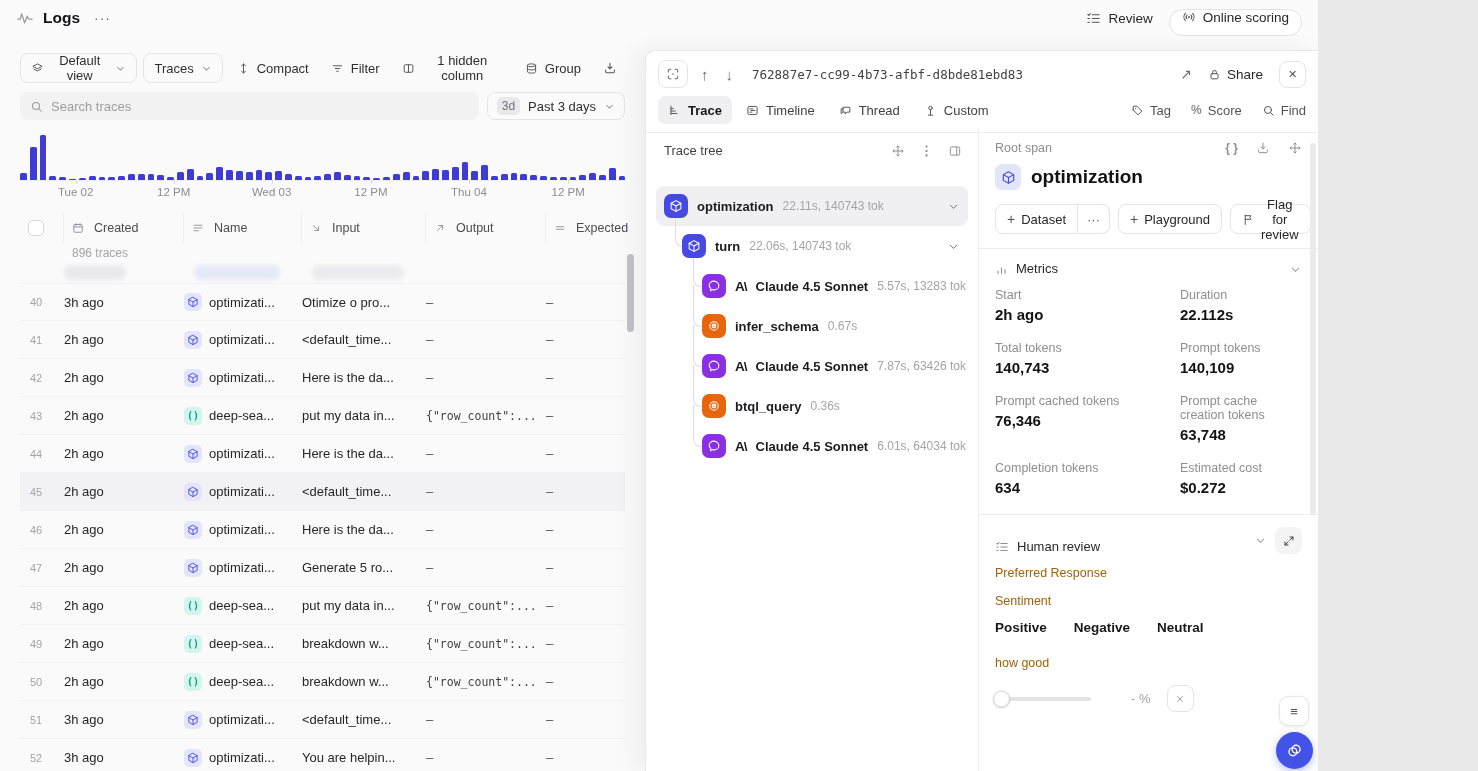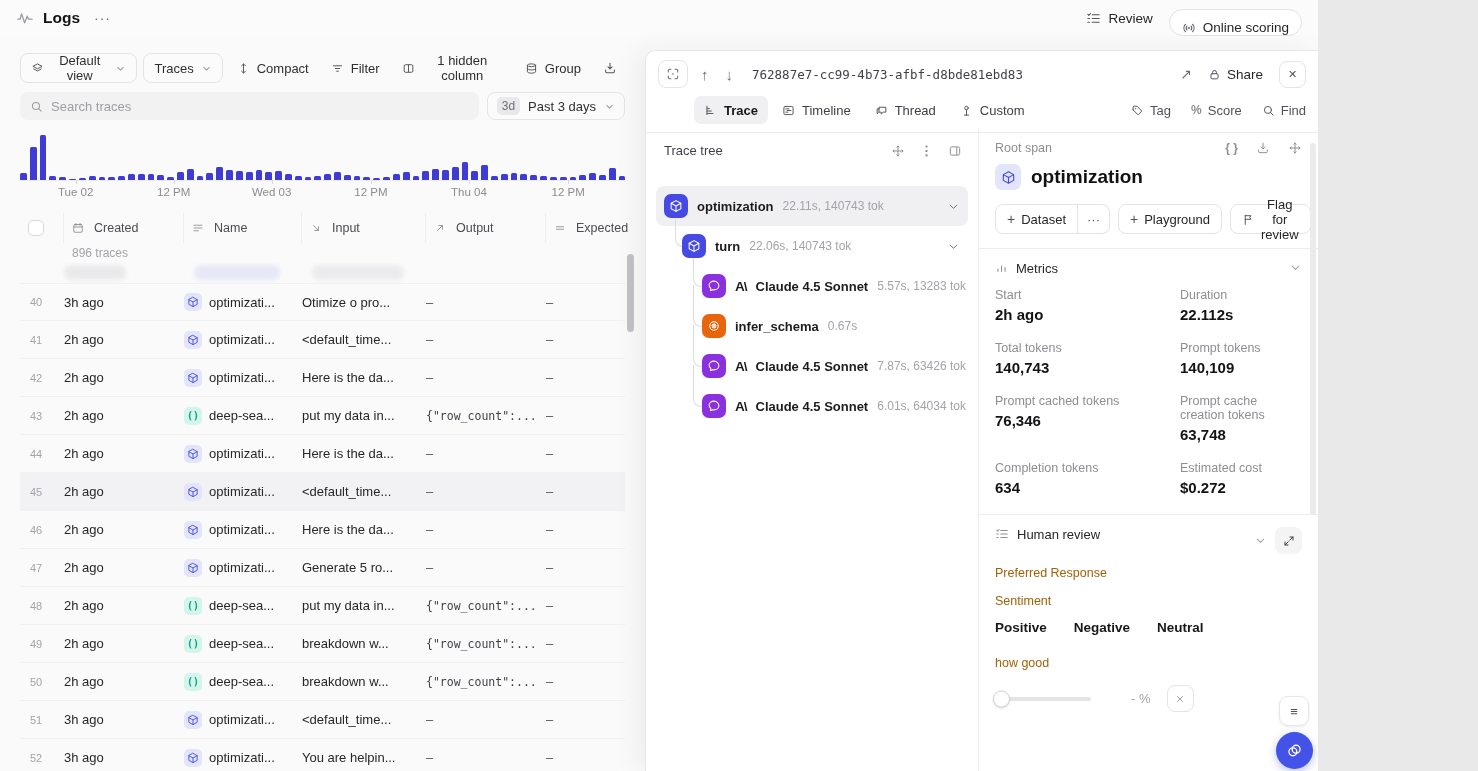--- a/index.html
+++ b/index.html
@@ -11,21 +11,21 @@
 
   
   .topbar { position:absolute; top:0; left:0; right:0; height:36px; background:#fbfbfb;
             display:flex; align-items:center; padding:0 16px; }
   .brand { display:flex; align-items:center; gap:9px; }
   .brand .wave { color:#9a9aa0; }
   .brand .title { font-size:15.5px; font-weight:700; color:#141417; }
   .more-btn { border:none; background:none; color:#6f6f76; font-size:14px; letter-spacing:1px; margin-left:14px; }
   .topbar-right { margin-left:auto; display:flex; align-items:center; gap:16px; }
   .review-btn { border:none; background:none; display:flex; gap:7px; align-items:center; font-size:13.5px; color:#27272a; }
-  .pill-btn { display:flex; gap:7px; align-items:flex-end; height:27px; padding:0 12px; background:#fff;
+  .pill-btn { display:flex; gap:7px; align-items:flex-start; height:27px; padding:0 12px; background:#fff;
               border:1px solid #e2e2e5; border-radius:14px; font-size:13.5px; color:#27272a;margin-top:8px; }
 
   .main { position:absolute; top:36px; left:0; right:0; bottom:0; }
 
   
   .left { position:absolute; top:0; left:0; bottom:0; width:645px; padding:0 20px; }
   .toolbar { margin-top:17px; height:30px; display:flex; align-items:center; gap:6px; }
   .tbtn { height:30px; display:flex; align-items:center; gap:7px; font-size:13px; color:#2f2f33;
           background:none; border:none; padding:0 8px; border-radius:8px; }
   .tbtn.bordered { border:1px solid #e4e4e7; background:#fbfbfb; padding:0 10px; }
@@ -134,21 +134,21 @@
                 display:flex; align-items:center; justify-content:center; }
   .d-title h1 { font-size:19px; font-weight:700; color:#121214; }
   .d-actions { display:flex; gap:8px; margin-top:14px; }
   .btn { height:30px; border:1px solid #e4e4e7; border-radius:8px; background:#fff; display:flex;
          align-items:center; gap:6px; padding:0 11px; font-size:13px; color:#27272a; }
   .plus { font-size:14px; color:#52525b; }
   .split { display:flex; }
   .split .btn:first-child { border-radius:8px 0 0 8px; }
   .split .btn:last-child { border-radius:0 8px 8px 0; border-left:none; padding:0 9px; color:#52525b; }
   hr.div { border:none; border-top:1px solid #ececee; margin:14px -16px 0; }
-  .section-head { display:flex; align-items:flex-start; gap:8px; margin-top:12px; }
+  .section-head { display:flex; align-items:flex-end; gap:8px; margin-top:12px; }
   .section-head .sicon { color:#8f8f95; }
   .section-title { font-size:13px; font-weight:500; color:#27272a; }
   .section-right { margin-left:auto; display:flex; gap:8px; align-items:center; }
   .section-right .chevbtn { border:none; background:none; color:#a3a3a9; }
   .expandbtn { width:27px; height:27px; background:#f4f4f5; border:none; border-radius:8px; color:#3f3f46;
                display:flex; align-items:center; justify-content:center; }
   .metrics-grid { display:grid; grid-template-columns:185px 1fr; row-gap:18px; margin-top:12px; }
   .ml { font-size:12.5px; color:#8e8e93; }
   .mv { font-size:15px; font-weight:600; color:#131316; margin-top:4px; }
   .fieldlabel { margin-top:12px; font-size:12.5px; color:#a16207; }
@@ -653,21 +653,21 @@
                   <path d="M8.5 10.5V8a3.5 3.5 0 0 1 7 0v2.5"></path>
                 </svg>
               </span>
             <span>Share</span>
           </button>
           <button class="close-btn">✕</button>
         </div>
       </div>
 
       <div class="tabs-row">
-        <span id="tabs" style="display:flex;gap:4px;margin-left:36px;">
+        <span id="tabs" style="display:flex;gap:4px;">
             <button class="tab active">
               <span class="ticon">
                 <svg width="13" height="13" viewBox="0 0 24 24" fill="none" stroke="currentColor" stroke-width="1.8" stroke-linecap="round" stroke-linejoin="round">
                   <path d="M5.5 4v15.5"></path>
                   <path d="M5.5 8.5h4.5M5.5 13h8M5.5 17.5h11"></path>
                 </svg>
               </span>
               <span>Trace</span>
             </button>
             <button class="tab">
@@ -796,20 +796,31 @@
                 <span class="ticon24 llm">
                   <svg width="14" height="14" viewBox="0 0 24 24" fill="none" stroke="currentColor" stroke-width="1.8" stroke-linecap="round" stroke-linejoin="round">
                     <path d="M12 3.6c-4.7 0-8.4 3.2-8.4 7.1 0 2.2 1.2 4.2 3 5.5l-.6 3.7 3.6-1.6c.8.2 1.6.3 2.4.3 4.7 0 8.4-3.1 8.4-7S16.7 3.6 12 3.6Z"></path>
                   </svg>
                 </span>
                 <span class="aglyph">A\</span>
                 <span class="tlabel">Claude 4.5 Sonnet</span>
                 <span class="tmeta">7.87s, 63426 tok</span>
               </div>
               <div class="titem d2">
+                <span class="ticon24 tool">
+                  <svg width="14" height="14" viewBox="0 0 24 24" fill="none" stroke="currentColor" stroke-width="1.8" stroke-linecap="round" stroke-linejoin="round">
+                    <circle cx="12" cy="12" r="7.2"></circle>
+                    <circle cx="12" cy="12" r="3.2"></circle>
+                    <circle cx="12" cy="12" r=".7" fill="currentColor"></circle>
+                  </svg>
+                </span>
+                <span class="tlabel">btql_query</span>
+                <span class="tmeta">0.36s</span>
+              </div>
+              <div class="titem d2">
                 <span class="ticon24 llm">
                   <svg width="14" height="14" viewBox="0 0 24 24" fill="none" stroke="currentColor" stroke-width="1.8" stroke-linecap="round" stroke-linejoin="round">
                     <path d="M12 3.6c-4.7 0-8.4 3.2-8.4 7.1 0 2.2 1.2 4.2 3 5.5l-.6 3.7 3.6-1.6c.8.2 1.6.3 2.4.3 4.7 0 8.4-3.1 8.4-7S16.7 3.6 12 3.6Z"></path>
                   </svg>
                 </span>
                 <span class="aglyph">A\</span>
                 <span class="tlabel">Claude 4.5 Sonnet</span>
                 <span class="tmeta">6.01s, 64034 tok</span>
               </div>
             </div>

